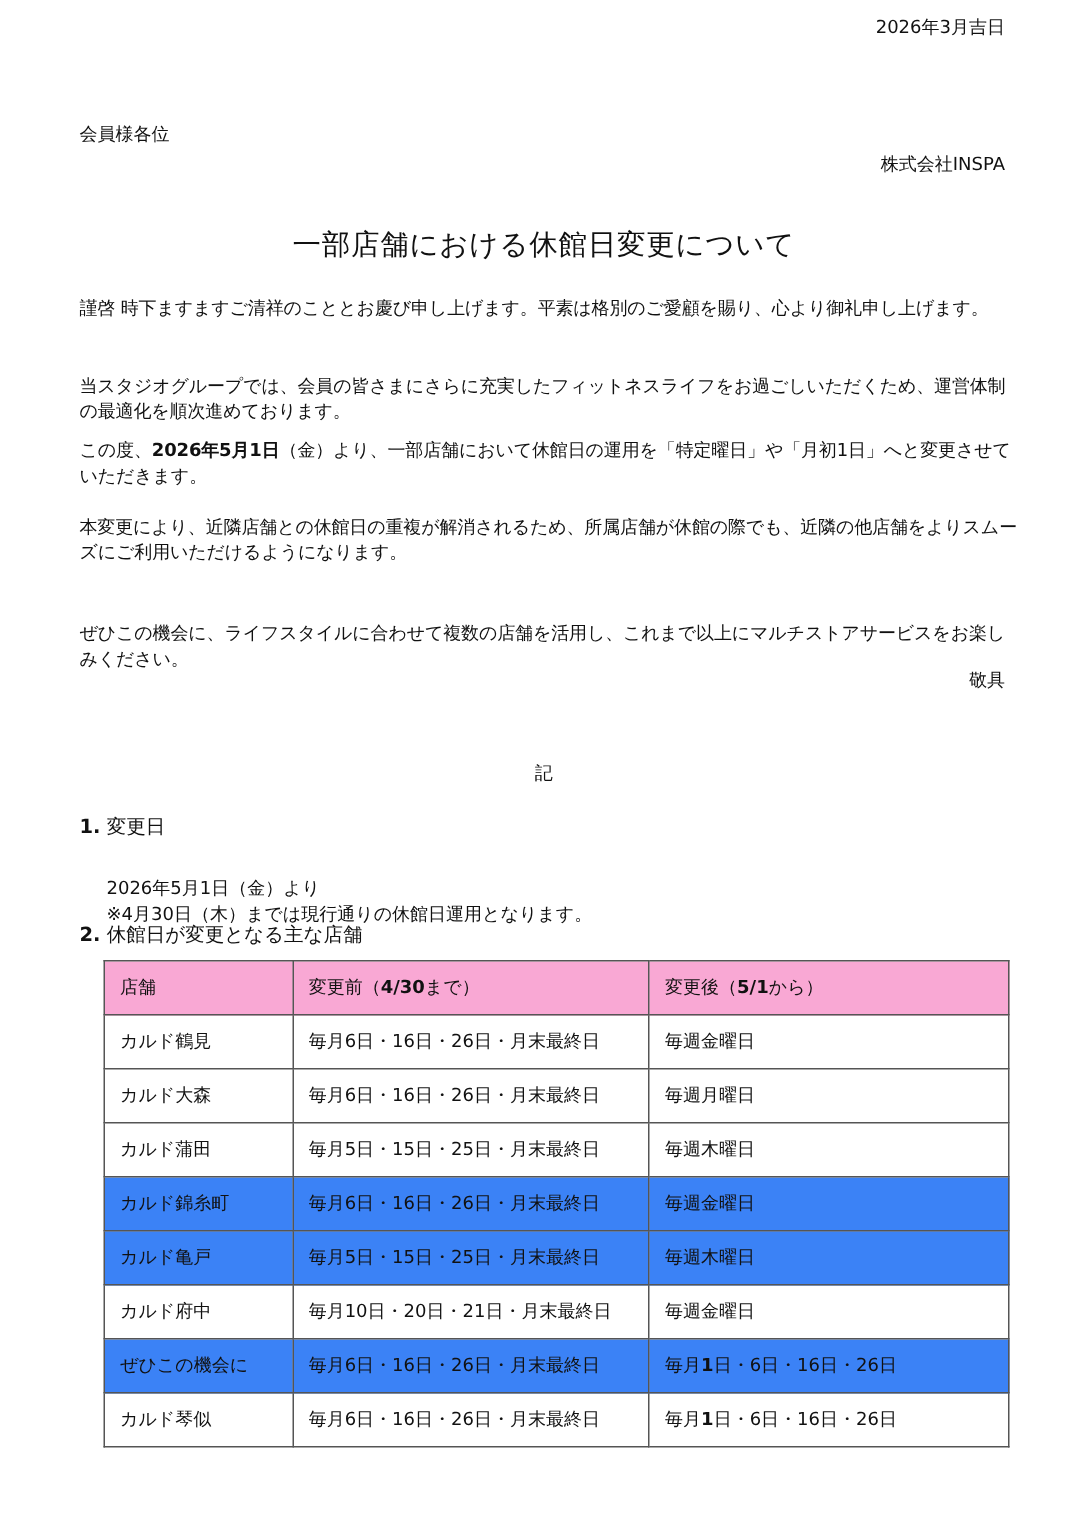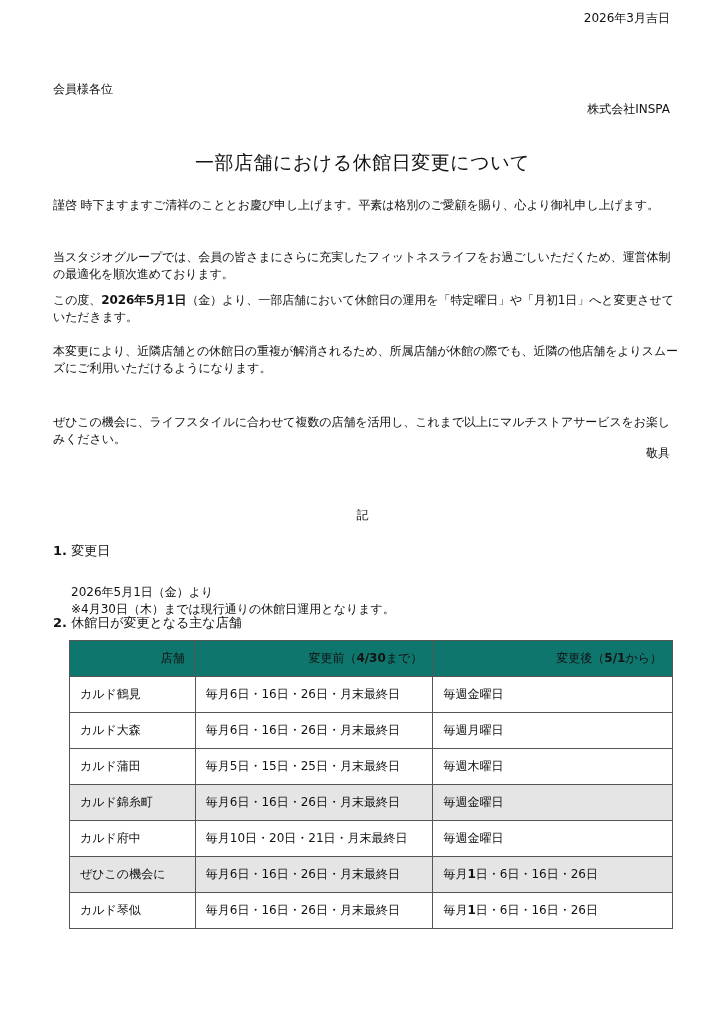--- a/index.html
+++ b/index.html
@@ -30,23 +30,23 @@
   #sec1-body { top: 566px; }
   b, .bold { font-weight: bold; }
 
   #schedule-table {
     position: absolute; left: 69px; top: 640px; width: 604px;
     border-collapse: collapse; font-size: 12px;
   }
   #schedule-table th, #schedule-table td {
     border: 1.5px solid #555555; height: 35px; padding: 0 10px;
   }
-  #schedule-table th { font-weight: normal; text-align: right; background: #0f766e; }
+  #schedule-table th { font-weight: normal; text-align: left; background: #f9a8d4; }
   #schedule-table td { text-align: left; }
-  #schedule-table tr.shaded td { background: #e5e5e5; }
+  #schedule-table tr.shaded td { background: #3b82f6; }
   col.c1 { width: 126px; }
   col.c2 { width: 238px; }
   col.c3 { width: 240px; }
 </style>
 </head>
 <body>
 
 <div id="date" class="abs right">2026年3月吉日</div>
 <div id="addressee" class="abs">会員様各位</div>
 <div id="sender" class="abs right">株式会社INSPA</div>
@@ -97,20 +97,25 @@
       <tr>
         <td>カルド蒲田</td>
         <td>毎月5日・15日・25日・月末最終日</td>
         <td>毎週木曜日</td>
       </tr>
       <tr class="shaded">
         <td>カルド錦糸町</td>
         <td>毎月6日・16日・26日・月末最終日</td>
         <td>毎週金曜日</td>
       </tr>
+      <tr class="shaded">
+        <td>カルド亀戸</td>
+        <td>毎月5日・15日・25日・月末最終日</td>
+        <td>毎週木曜日</td>
+      </tr>
       <tr>
         <td>カルド府中</td>
         <td>毎月10日・20日・21日・月末最終日</td>
         <td>毎週金曜日</td>
       </tr>
       <tr class="shaded">
         <td>ぜひこの機会に</td>
         <td>毎月6日・16日・26日・月末最終日</td>
         <td><span>毎月</span><b>1</b><span>日・6日・16日・26日</span></td>
       </tr>

